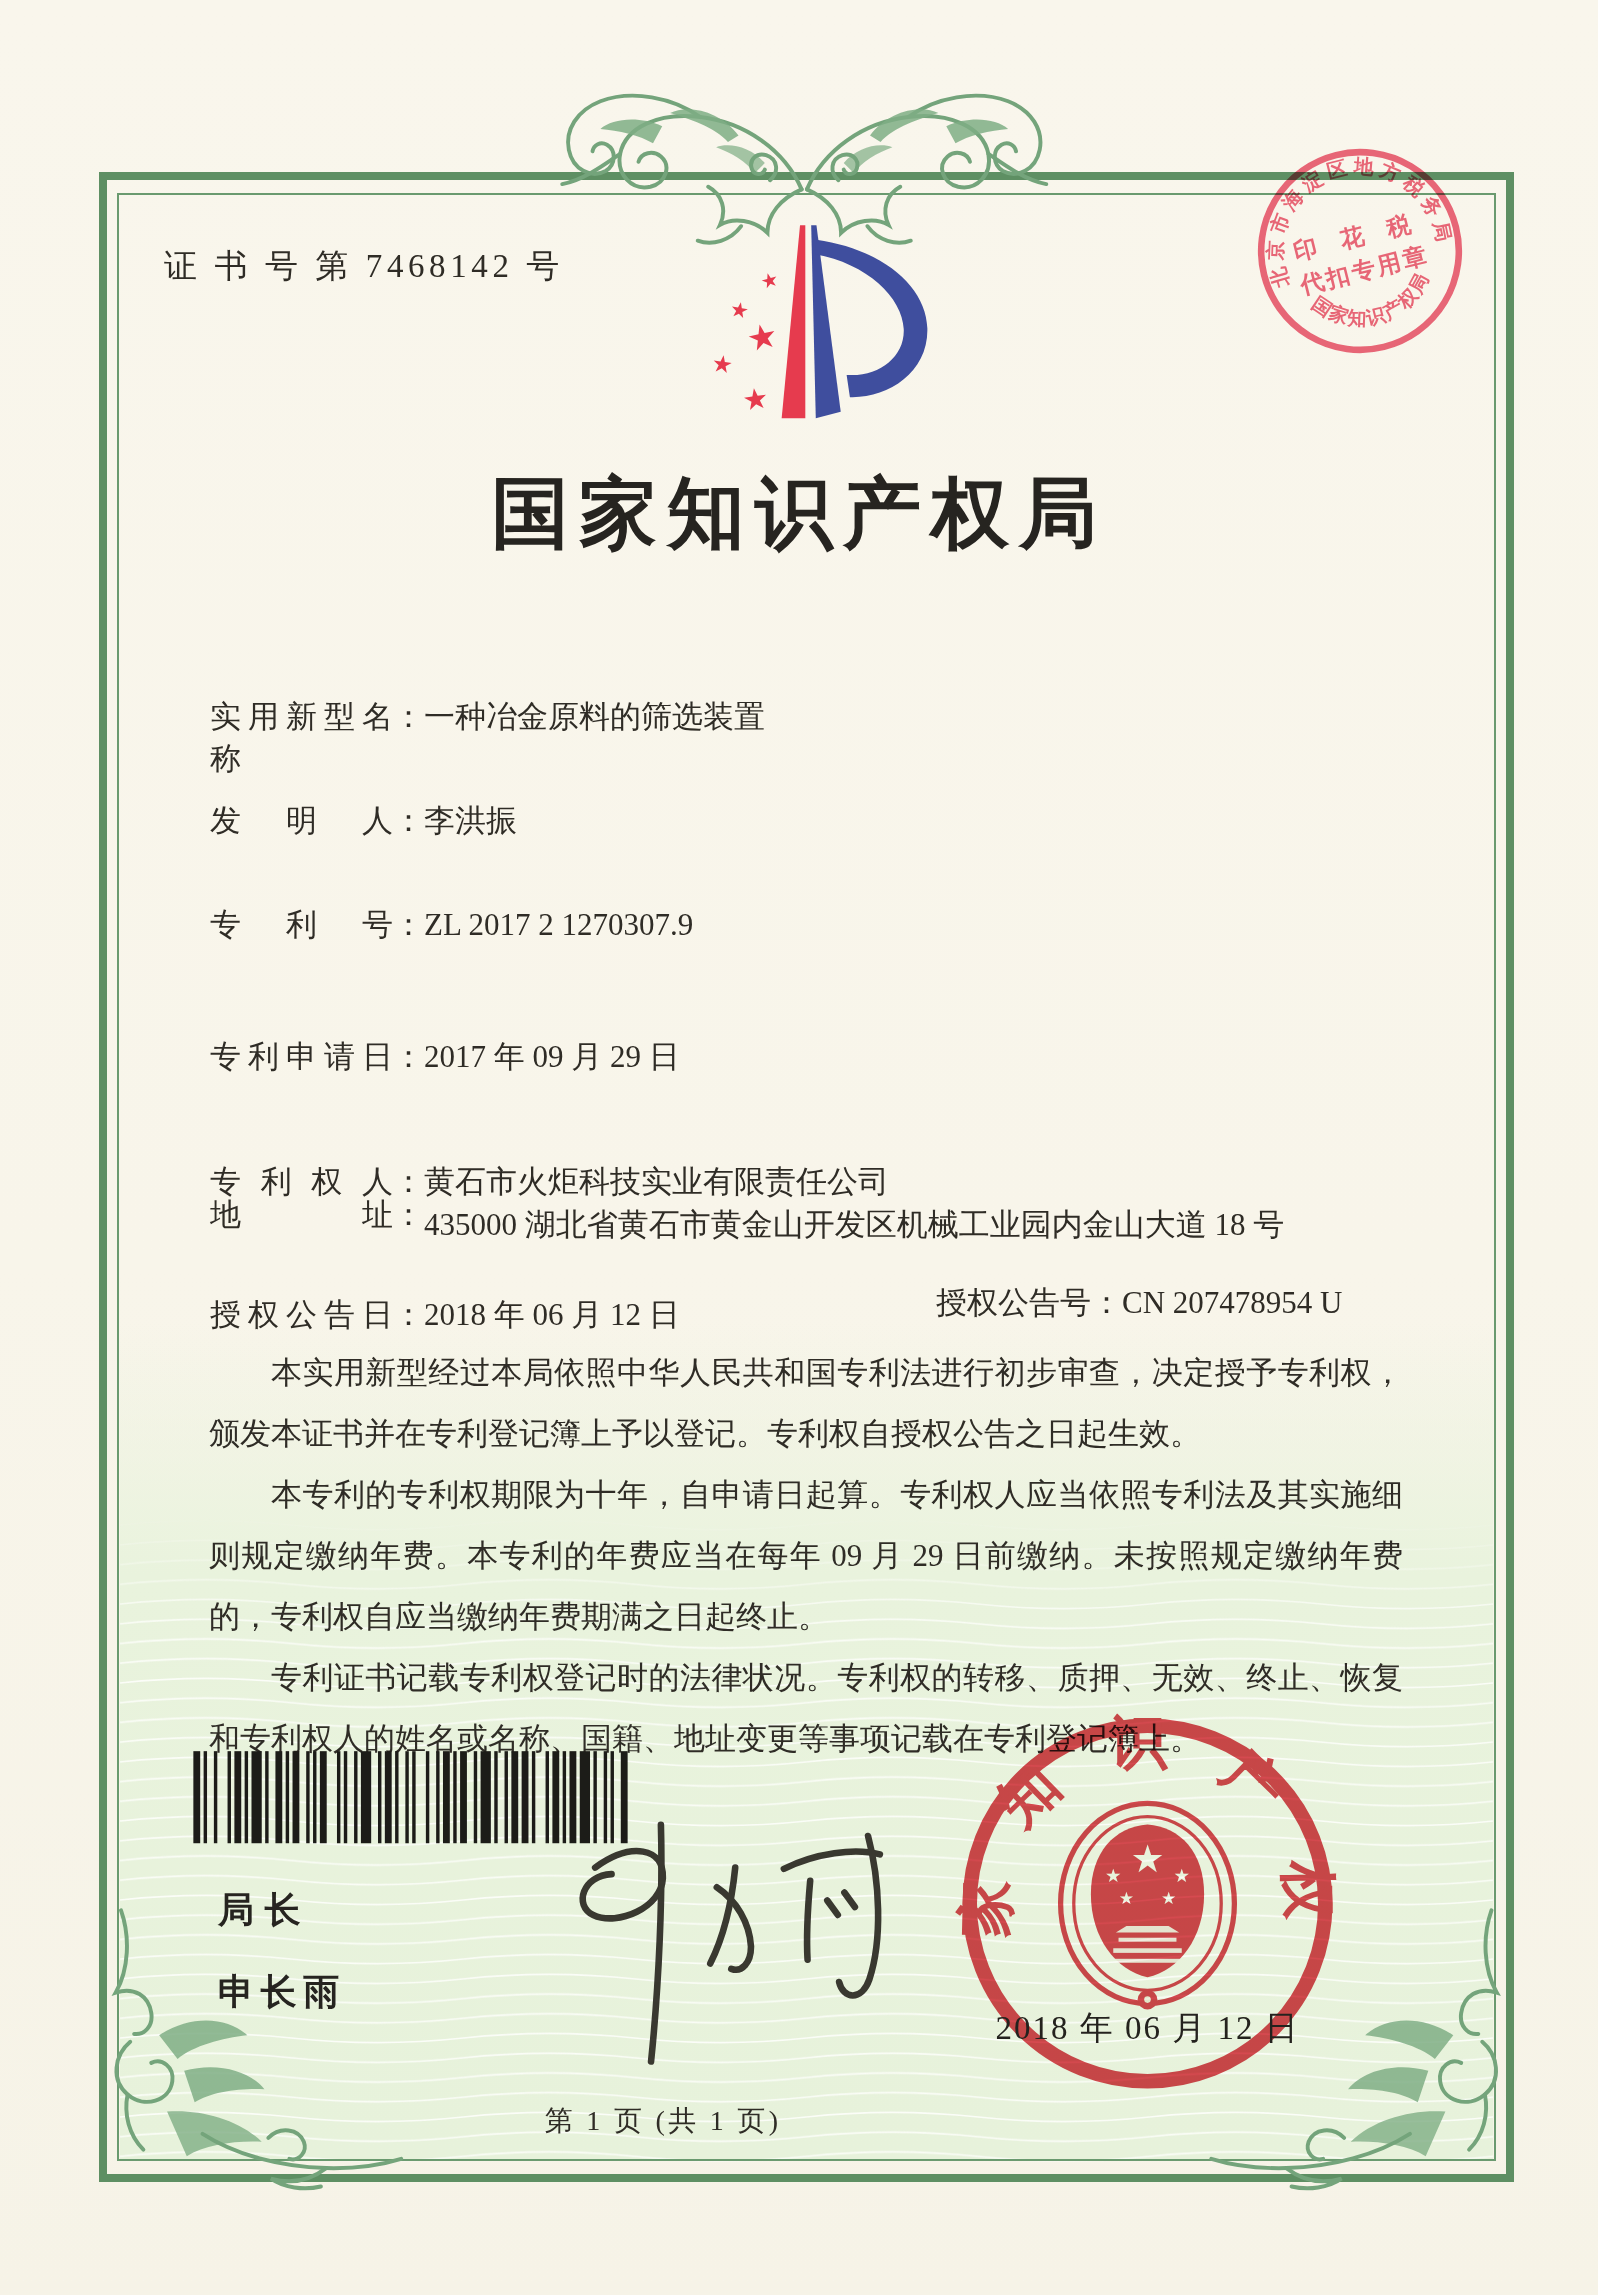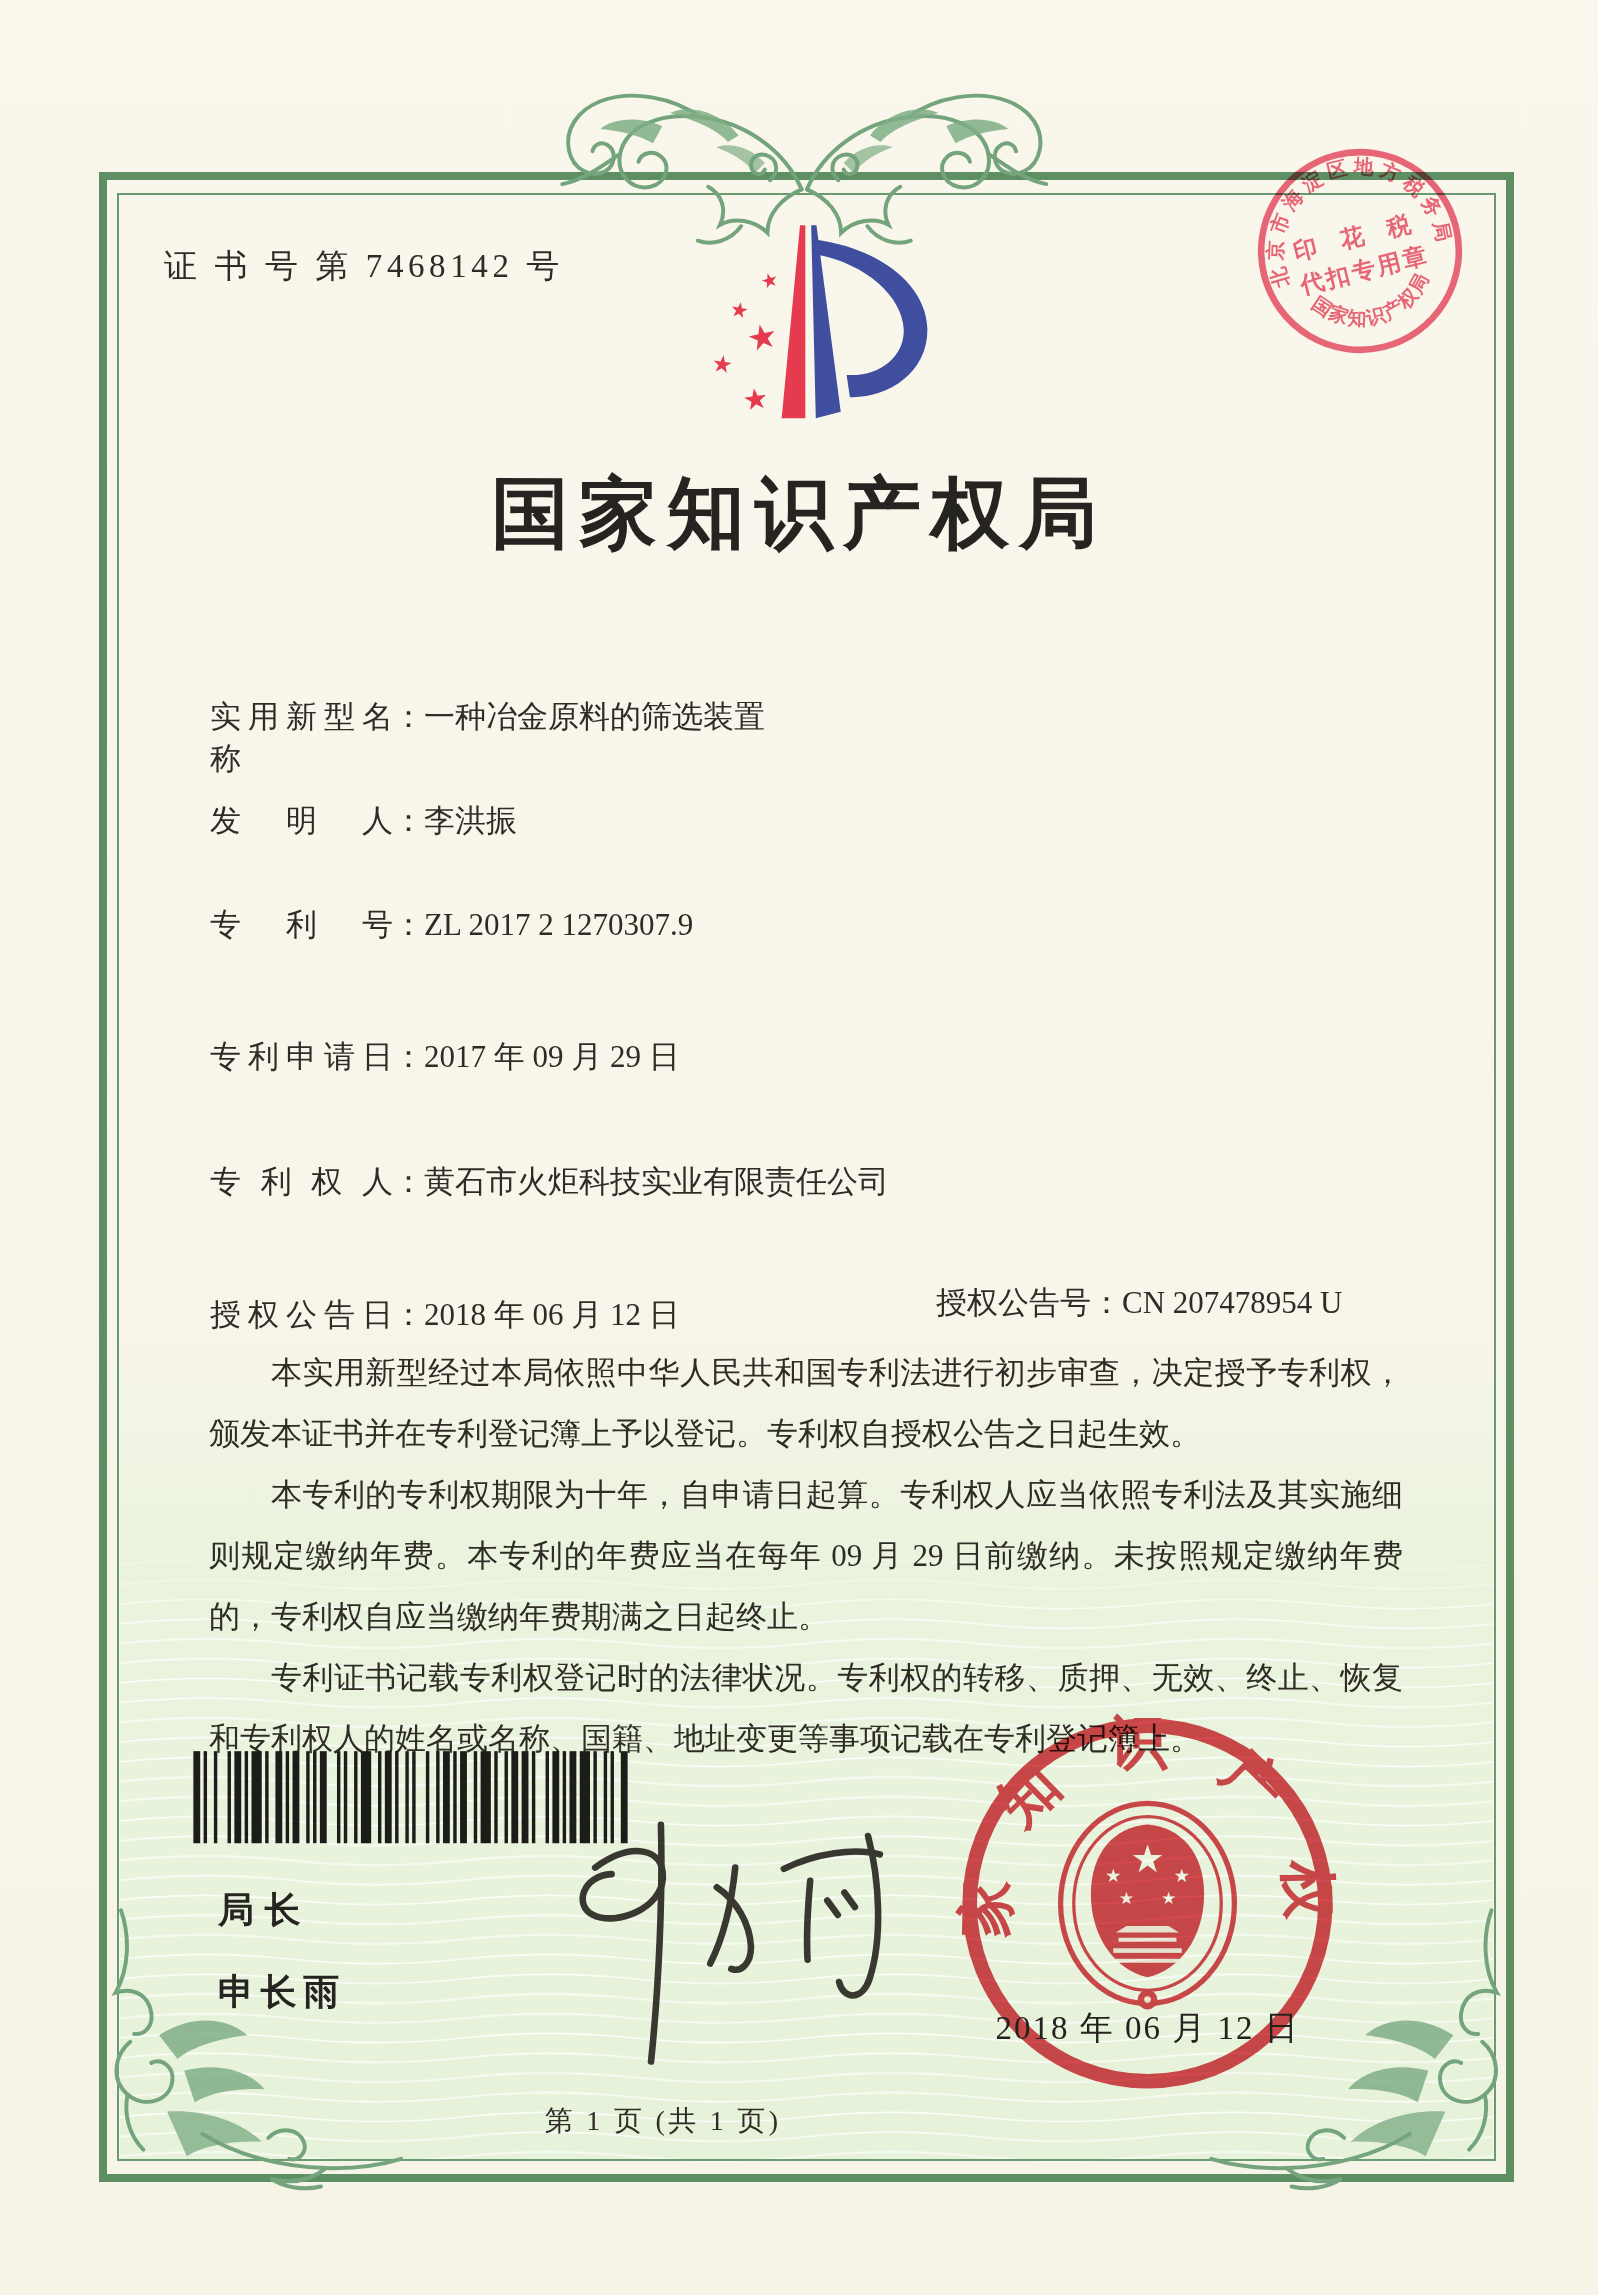--- a/index.html
+++ b/index.html
@@ -224,20 +224,23 @@
   </div>
   <div class="abs row" style="top:892px;">
     <span class="lab">专利号</span><span>：</span><span class="val">ZL 2017 2 1270307.9</span>
   </div>
   <div class="abs row" style="top:1024px;">
     <span class="lab">专利申请日</span><span>：</span><span class="val">2017 年 09 月 29 日</span>
   </div>
   <div class="abs row" style="top:1149px;">
     <span class="lab">专利权人</span><span>：</span><span class="val">黄石市火炬科技实业有限责任公司</span>
   </div>
+  <div class="abs row row-addr" style="top:1182px;">
+    <span class="lab">地址</span><span>：</span><span class="val">435000 湖北省黄石市黄金山开发区机械工业园内金山大道 18 号</span>
+  </div>
 
   <div class="abs row" style="top:1282px;">
     <span class="lab">授权公告日</span><span>：</span><span class="val">2018 年 06 月 12 日</span>
   </div>
   <div class="abs grant-right" style="top:1282px;">
     <span>授权公告号</span><span>：</span><span>CN 207478954 U</span>
   </div>
 
   <div class="abs body-text">
     <p>本实用新型经过本局依照中华人民共和国专利法进行初步审查，决定授予专利权，颁发本证书并在专利登记簿上予以登记。专利权自授权公告之日起生效。</p>

